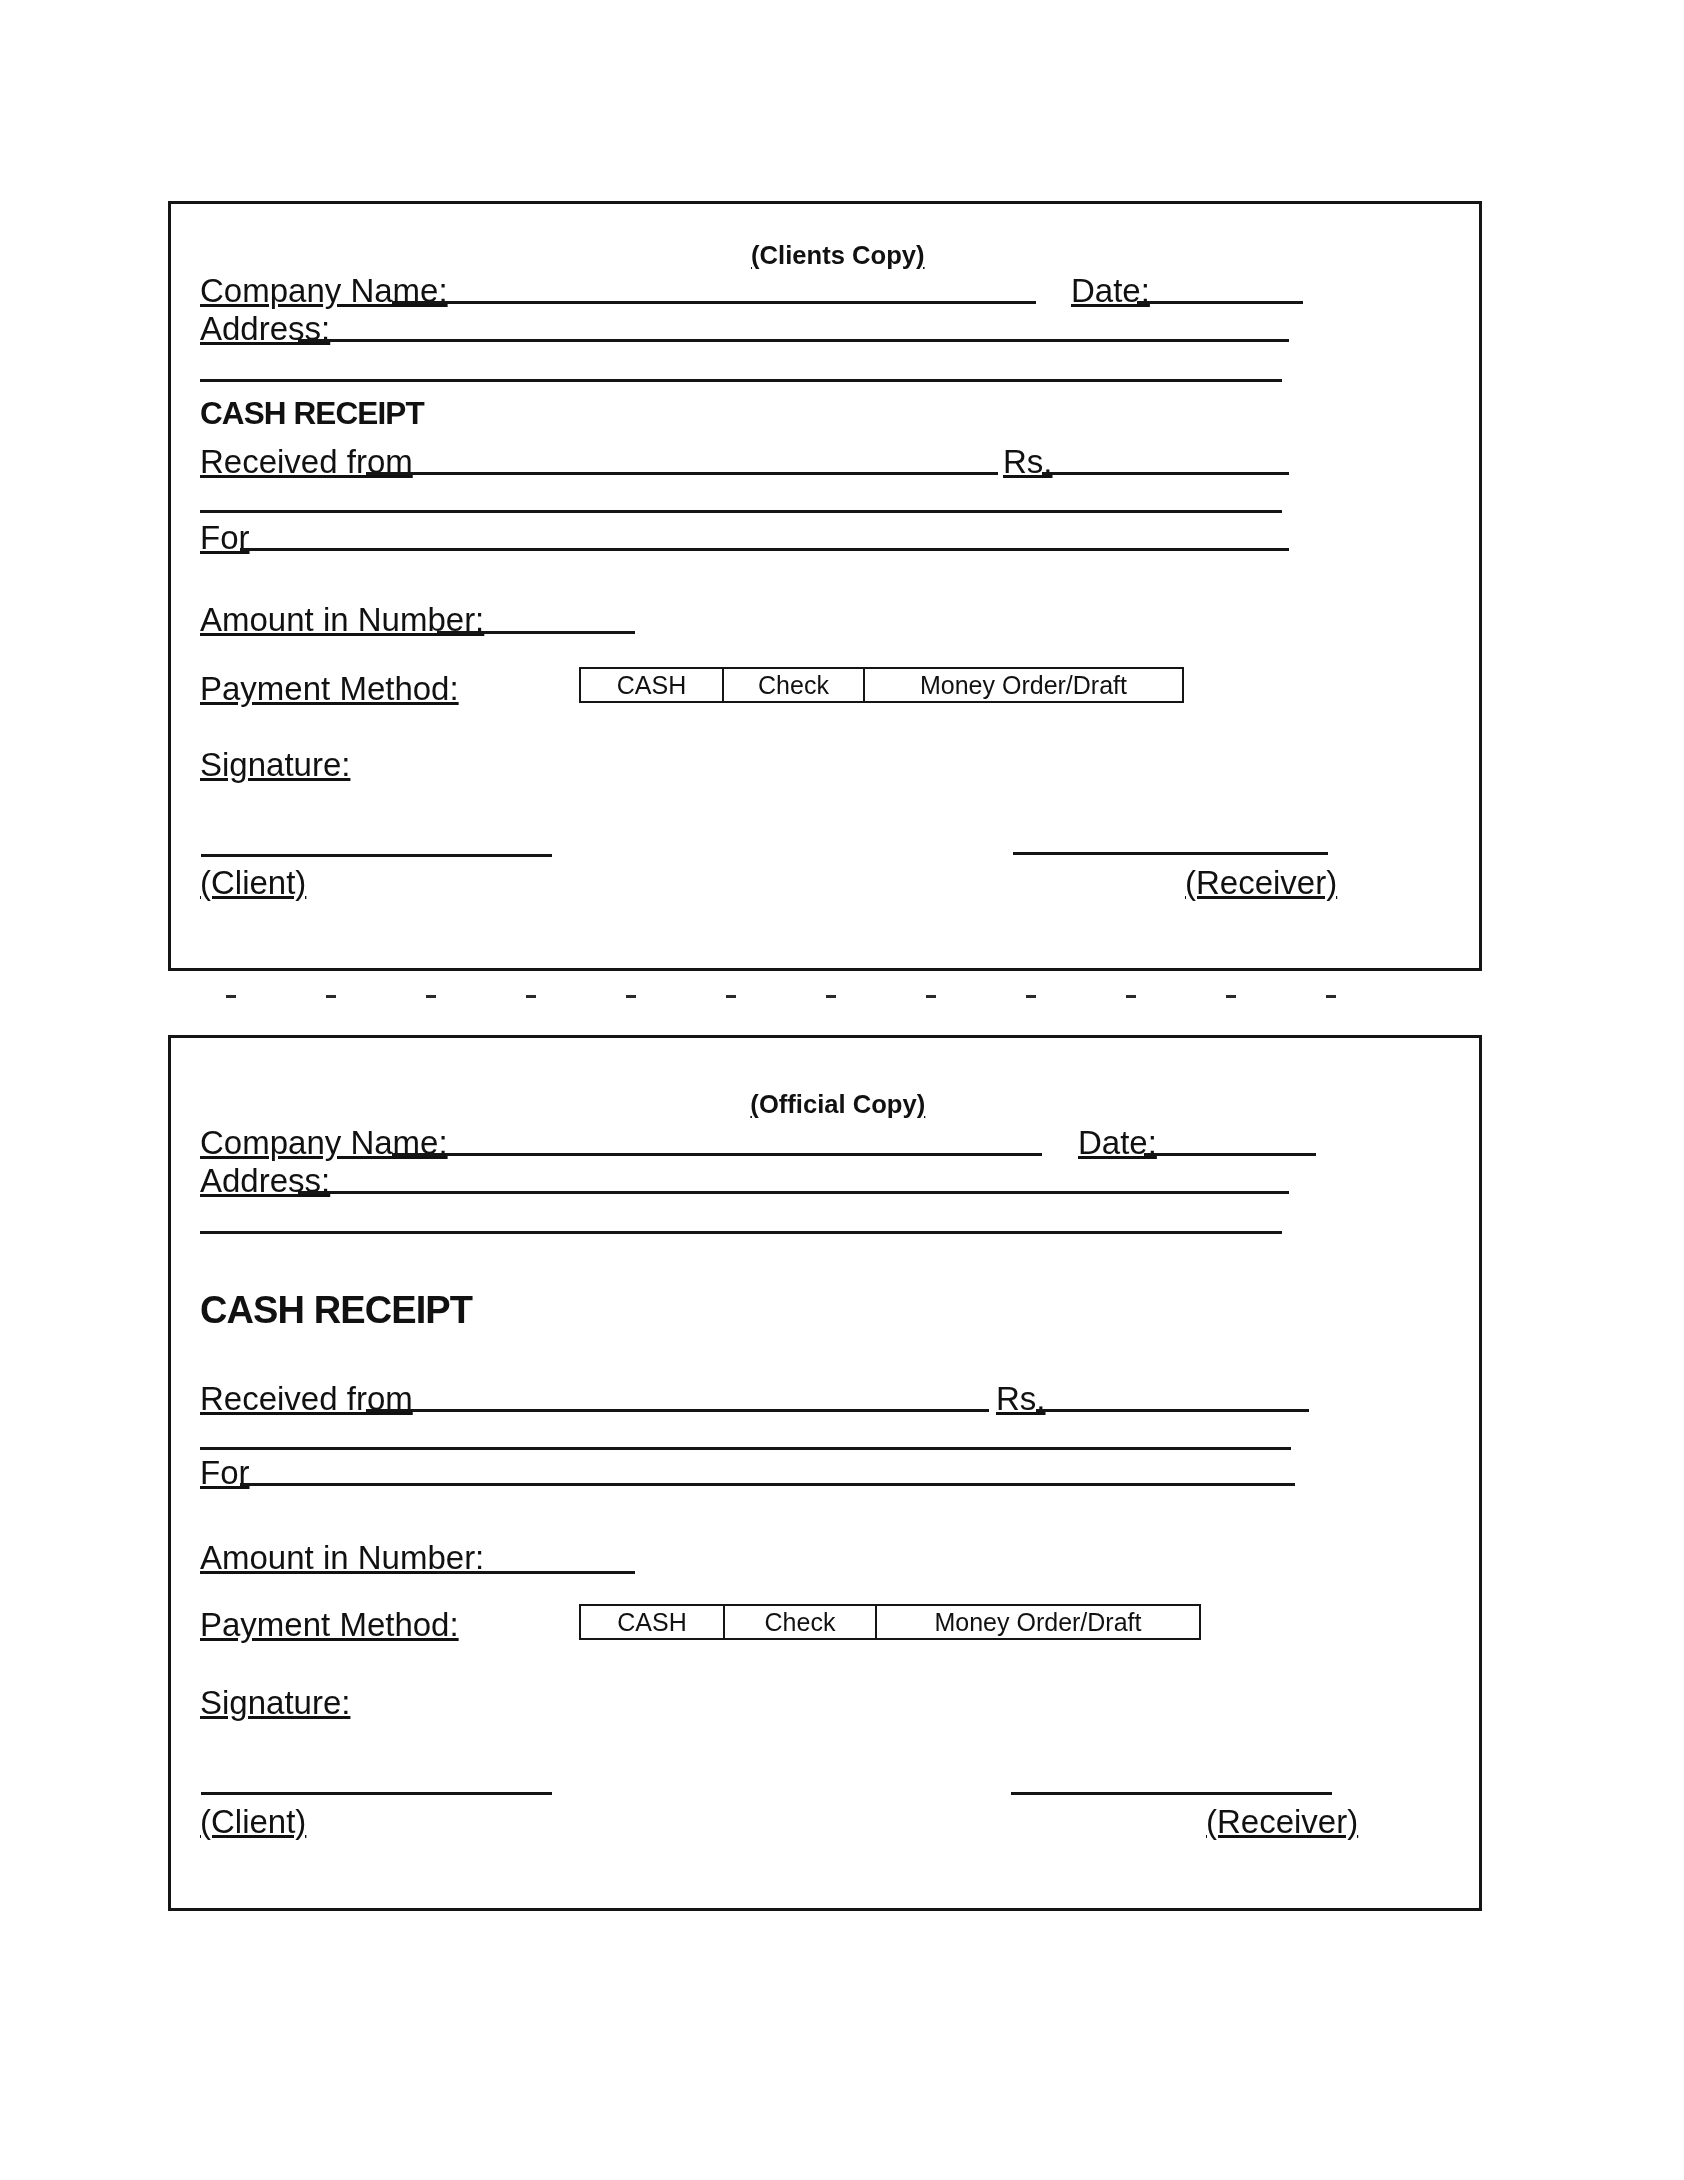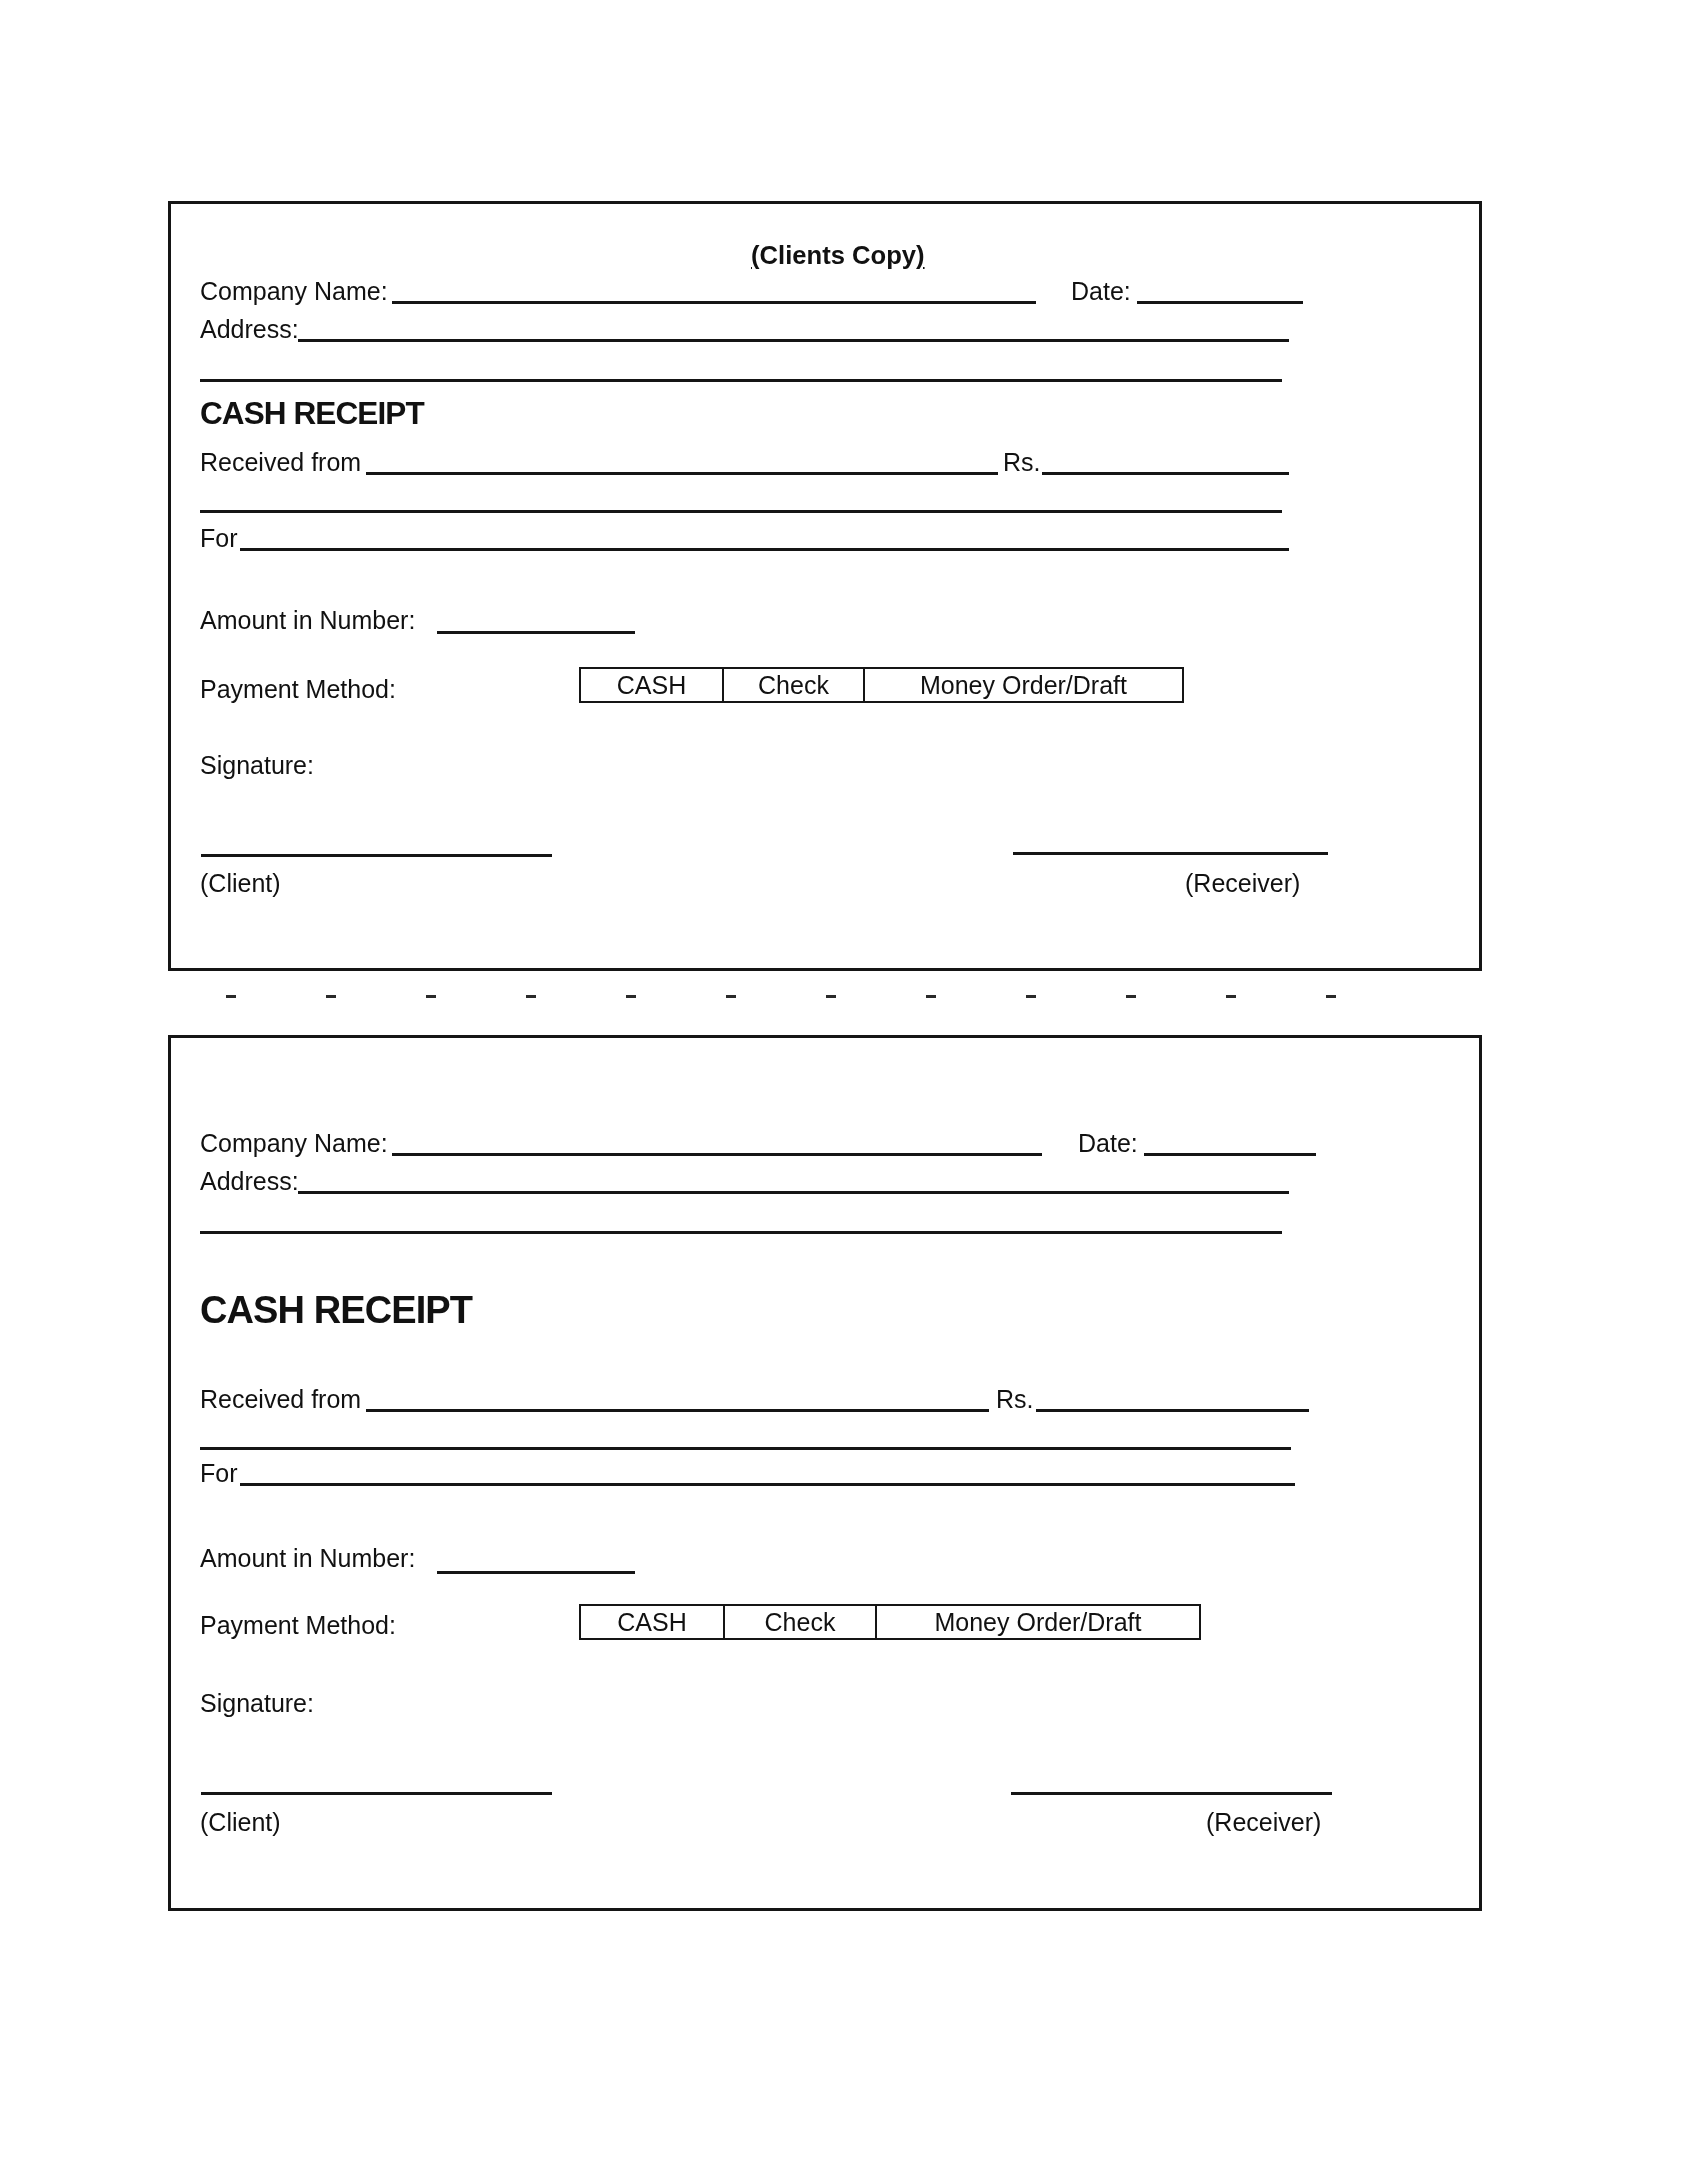--- a/index.html
+++ b/index.html
@@ -6,21 +6,21 @@
   body{background:#e8e8e8;}
   #page{position:relative;width:1685px;height:2181px;background:#ffffff;
         font-family:"Liberation Sans", sans-serif;color:#111;overflow:hidden;}
 
   .receipt-box{position:absolute;left:168px;width:1314px;border:3.4px solid #151515;
                background:#fff;box-sizing:border-box;}
   #copy1{top:201px;height:770px;}
   #copy2{top:1035px;height:876px;}
 
   .abs{position:absolute;}
-  .lbl{font-size:25px;line-height:32px;white-space:nowrap;}
+  .lbl{font-size:33px;line-height:32px;white-space:nowrap;text-decoration:underline;}
   .copy-header{font-size:25.6px;line-height:32px;font-weight:bold;text-align:center;}
   .copy-header u{text-decoration:underline;text-underline-offset:3.4px;}
   .title{font-weight:bold;text-align:left;letter-spacing:-0.9px;white-space:nowrap;}
   #copy1 .title{font-size:31.5px;line-height:39px;}
   #copy2 .title{font-size:38px;line-height:46px;}
 
   .fill-line{height:2.6px;background:#151515;}
   .sig-line{height:3.4px;background:#151515;}
 
   .pay-table{display:flex;border:2.6px solid #151515;box-sizing:border-box;height:36px;}
@@ -129,20 +129,21 @@
 
     <div class="abs sig-line client-line"></div>
     <div class="abs sig-line receiver-line"></div>
     <span class="abs lbl client-lbl">(Client)</span>
     <span class="abs lbl receiver-lbl">(Receiver)</span>
   </div>
 
   <div class="divider"></div>
 
   <div class="receipt-box" id="copy2">
+    <div class="abs copy-header hdr"><u>(</u><span>Official Copy</span><u>)</u></div>
 
     <span class="abs lbl company-lbl">Company Name:</span>
     <div class="abs fill-line company-line"></div>
     <span class="abs lbl date-lbl">Date:</span>
     <div class="abs fill-line date-line"></div>
 
     <span class="abs lbl addr-lbl">Address:</span>
     <div class="abs fill-line addr-line"></div>
     <div class="abs fill-line full-a"></div>
 

